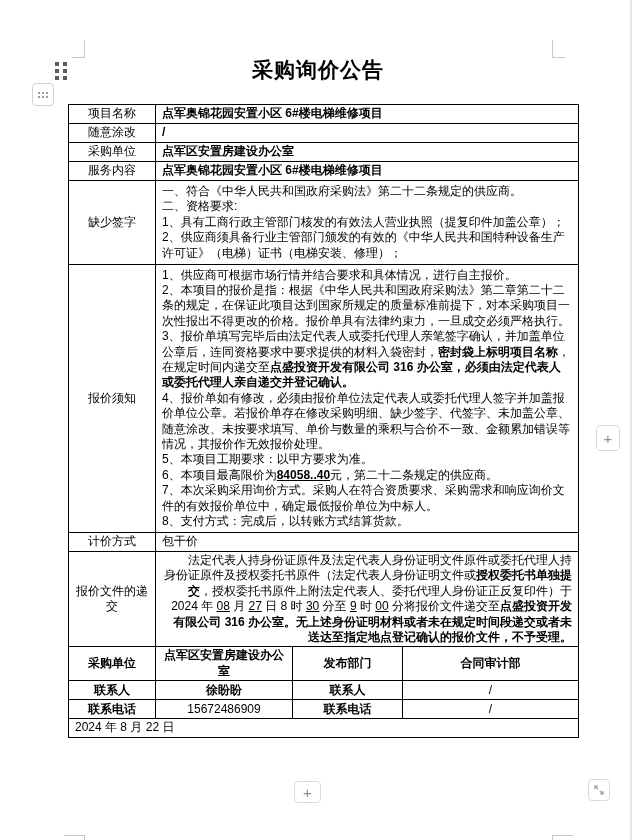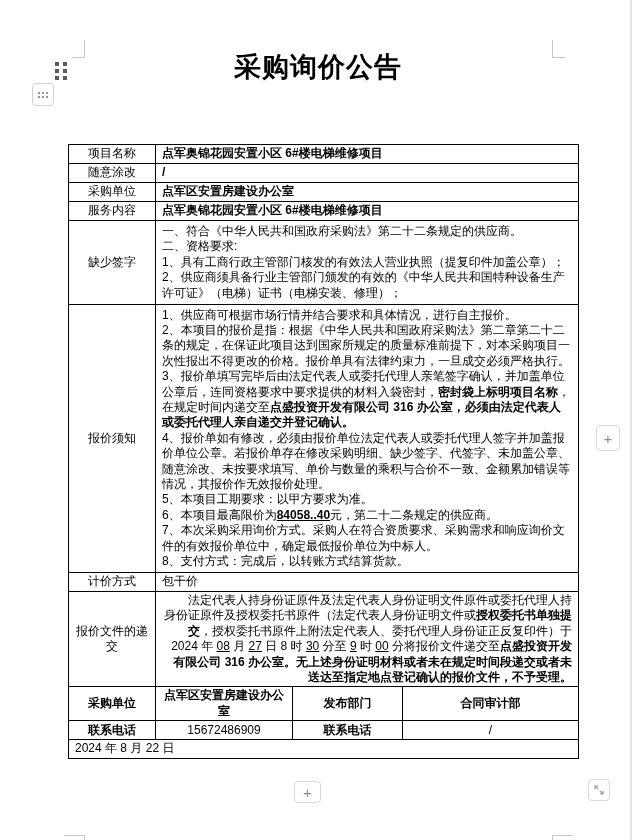--- a/index.html
+++ b/index.html
@@ -2,22 +2,22 @@
 <html><head>
 <meta charset="utf-8">
 <style>
   html,body{margin:0;padding:0;background:#ffffff;}
   .canvas{
     position:relative;width:636px;height:840px;overflow:hidden;
     background:#ffffff;font-family:"Liberation Sans","DejaVu Sans",sans-serif;color:#000;
   }
   
   .doc-title{
-    position:absolute;left:0;top:49px;width:636px;text-align:center;
-    font-size:27px;font-weight:bold;letter-spacing:1px;
+    position:absolute;left:0;top:56px;width:636px;text-align:center;
+    font-size:21px;font-weight:bold;letter-spacing:1px;
   }
   
   .mark{position:absolute;}
   .mark-tl{left:72px;top:40px;width:12px;height:17px;border-right:1px solid #c8c8c8;border-bottom:1px solid #c8c8c8;}
   .mark-tr{left:552px;top:40px;width:12px;height:17px;border-left:1px solid #c8c8c8;border-bottom:1px solid #c8c8c8;}
   .mark-bl{left:64px;top:835px;width:20px;height:5px;border-top:1px solid #c8c8c8;border-right:1px solid #c8c8c8;}
   .mark-br{left:552px;top:835px;width:20px;height:5px;border-top:1px solid #c8c8c8;border-left:1px solid #c8c8c8;}
   .right-edge{position:absolute;left:630px;top:0;width:2px;height:840px;background:#e4e4e4;}
   
   .drag-handle{
@@ -40,21 +40,21 @@
     display:flex;align-items:center;justify-content:center;cursor:pointer;
     color:#8c8c8c;font-size:15px;line-height:1;box-sizing:border-box;
   }
   .btn-plus-right{left:596px;top:425px;width:24px;height:26px;}
   .btn-plus-bottom{left:294px;top:781px;width:27px;height:22px;}
   .btn-expand{left:588px;top:779px;width:22px;height:22px;}
   .btn-expand svg{display:block;}
   
   table.doc{
     position:absolute;left:68px;top:104px;width:510px;
-    border-collapse:collapse;table-layout:fixed;margin-top:40px;
+    border-collapse:collapse;table-layout:fixed;
   }
   table.doc td{
     border:1px solid #000;font-size:12px;line-height:15.4px;
     padding:1px 6px;vertical-align:middle;overflow:hidden;box-sizing:border-box;
   }
   td.lbl{text-align:center;padding:1px 2px;}
   td.val{text-align:left;padding-left:7px;}
   td.sec{vertical-align:top;padding:3px 5px 2px 7px;}
   td.sec.vmid{vertical-align:middle;}
   tr.h-kv{height:19px;}
@@ -159,20 +159,26 @@
             <div class="para indent"><span>法定代表人持身份证原件及法定代表人身份证明文件原件或委托代理人持身份证原件及授权委托书原件（法定代表人身份证明文件或</span><span class="b">授权委托书单独提交</span><span>，授权委托书原件上附法定代表人、委托代理人身份证正反复印件）于 2024 年 </span><span class="u">08</span><span> 月 </span><span class="u">27</span><span> 日 8 时 </span><span class="u">30</span><span> 分至 </span><span class="u">9</span><span> 时 </span><span class="u">00</span><span> 分将报价文件递交至</span><span class="b">点盛投资开发有限公司 316 办公室。无上述身份证明材料或者未在规定时间段递交或者未送达至指定地点登记确认的报价文件，不予受理。</span></div>
           </td>
         </tr>
         <tr class="h-c4">
           <td class="c4 b">采购单位</td>
           <td class="c4 b">点军区安置房建设办公室</td>
           <td class="c4 b">发布部门</td>
           <td class="c4 b">合同审计部</td>
         </tr>
         <tr class="h-c4">
+          <td class="c4 b">联系人</td>
+          <td class="c4 b">徐盼盼</td>
+          <td class="c4 b">联系人</td>
+          <td class="c4">/</td>
+        </tr>
+        <tr class="h-c4">
           <td class="c4 b">联系电话</td>
           <td class="c4">15672486909</td>
           <td class="c4 b">联系电话</td>
           <td class="c4">/</td>
         </tr>
         <tr class="h-date">
           <td class="date-cell" colspan="4">2024 年 8 月 22 日</td>
         </tr>
       </tbody>
   </table>

